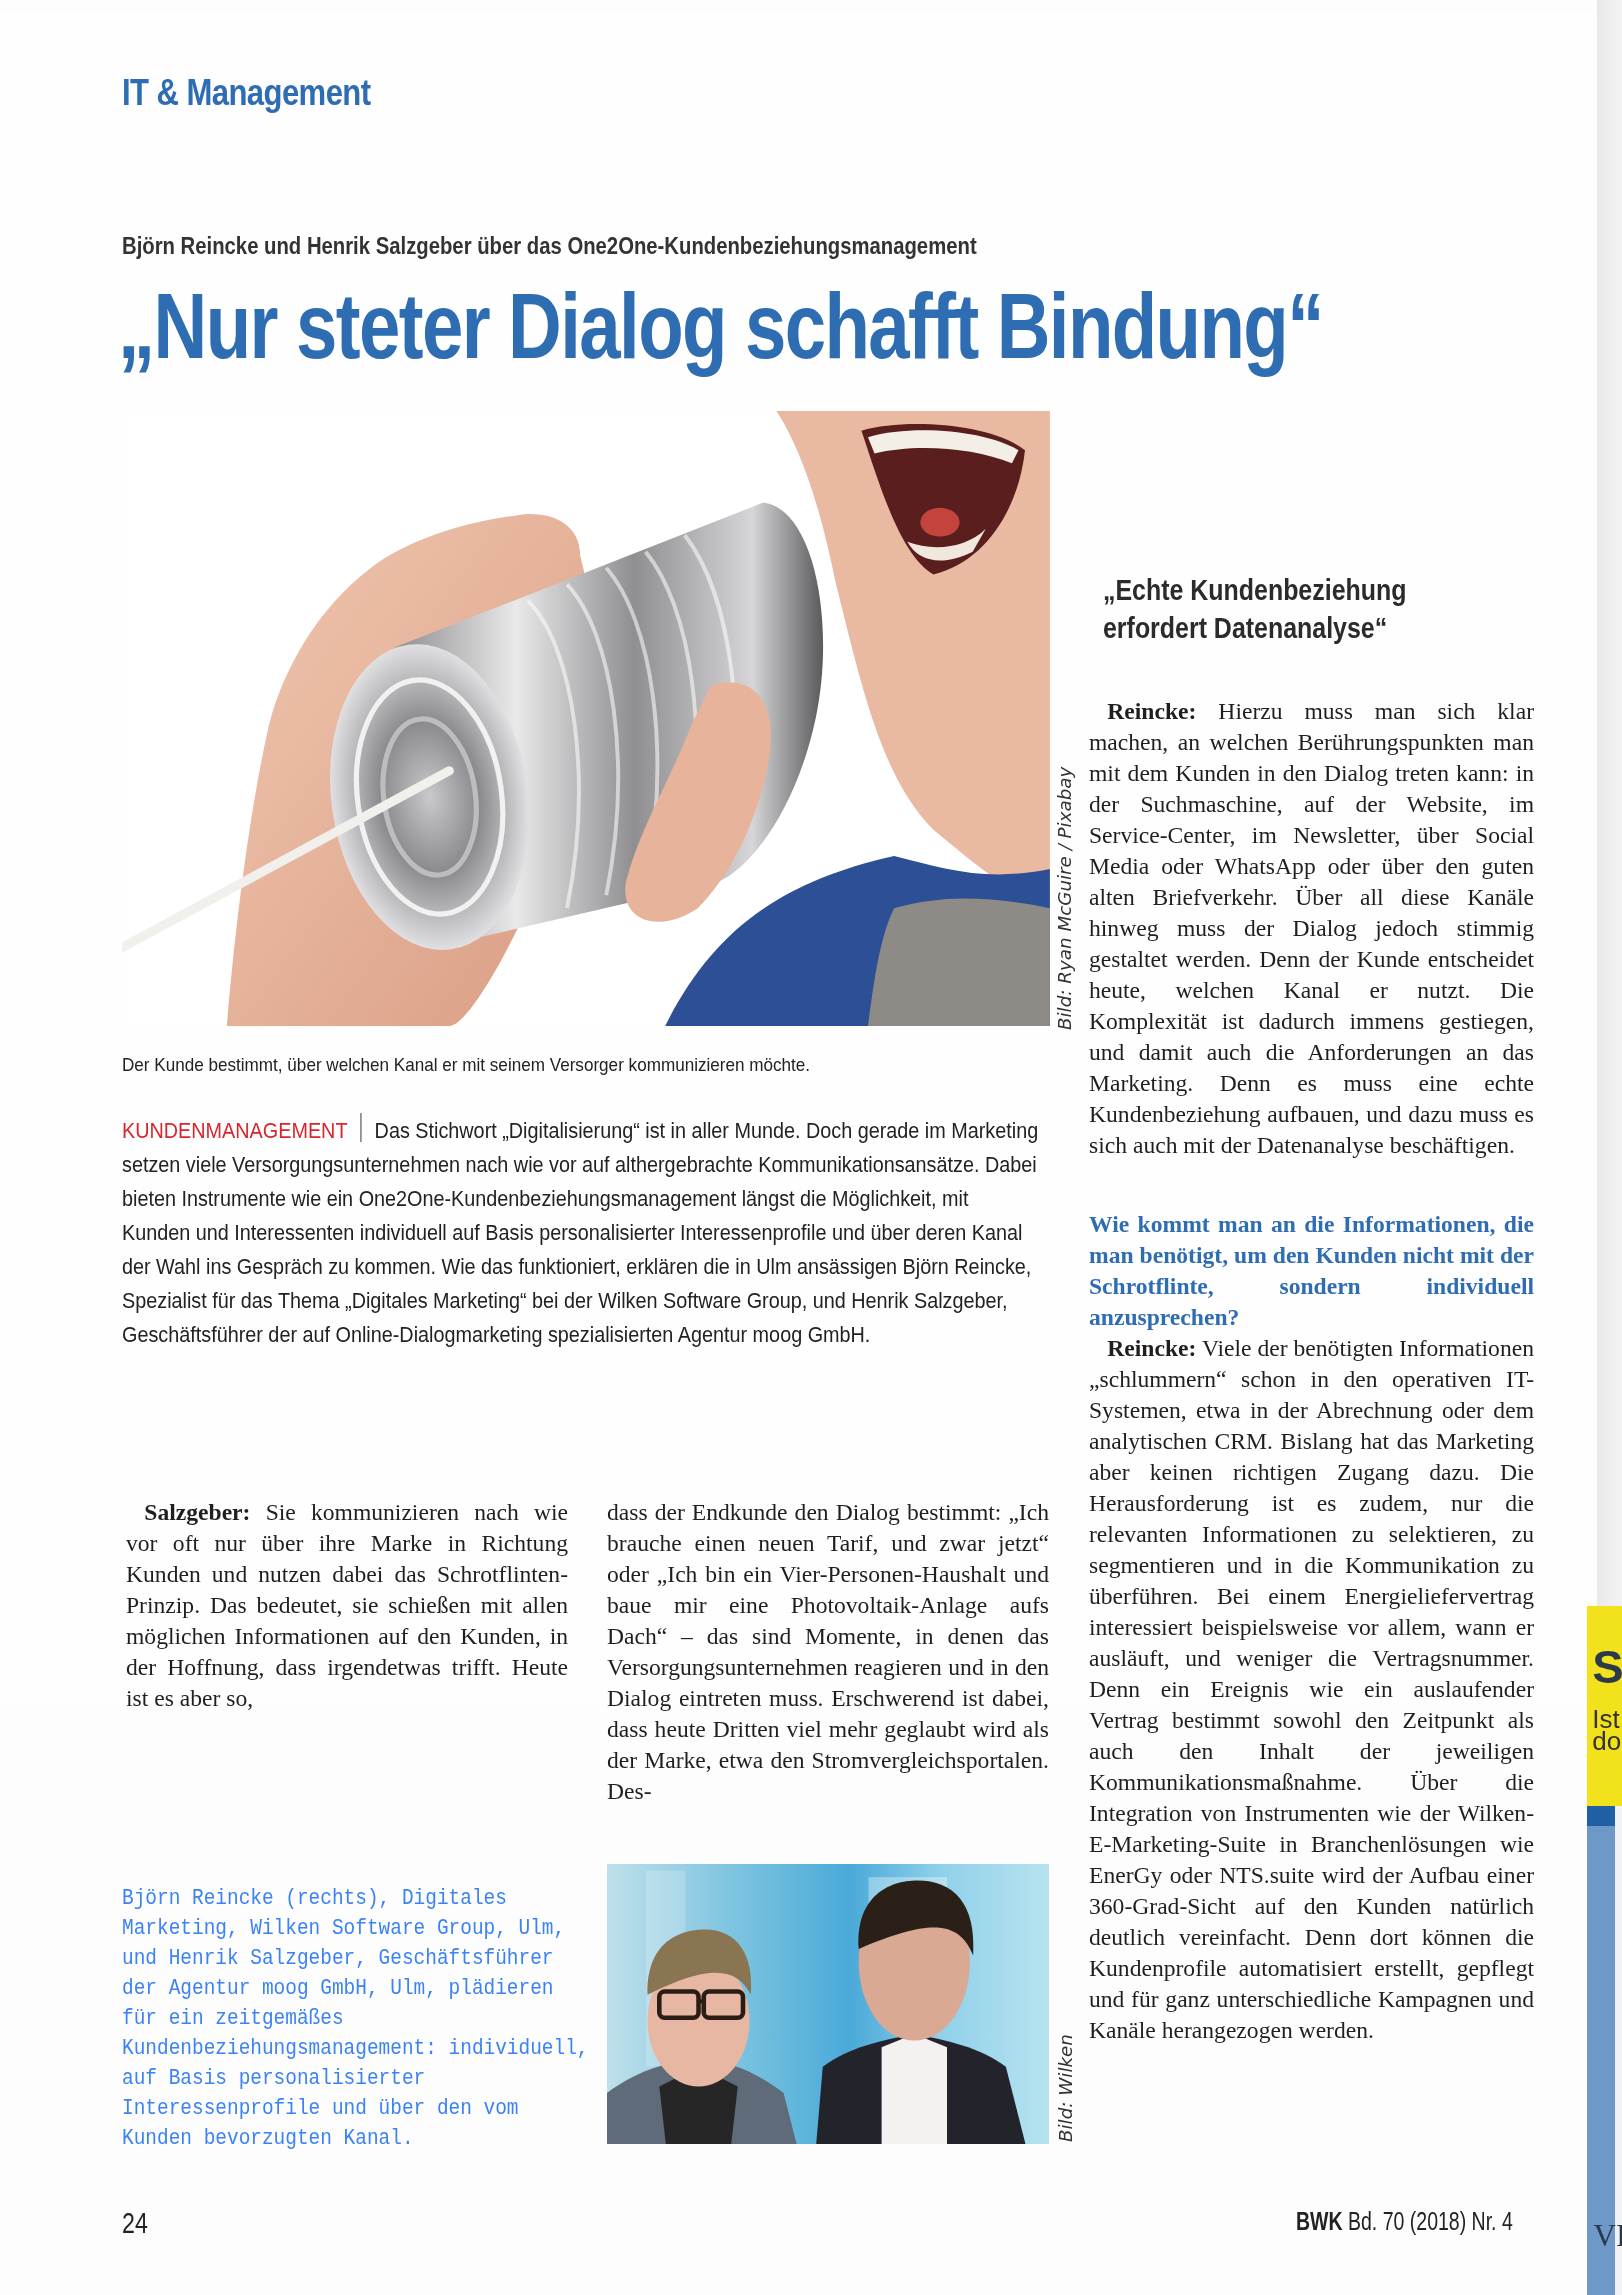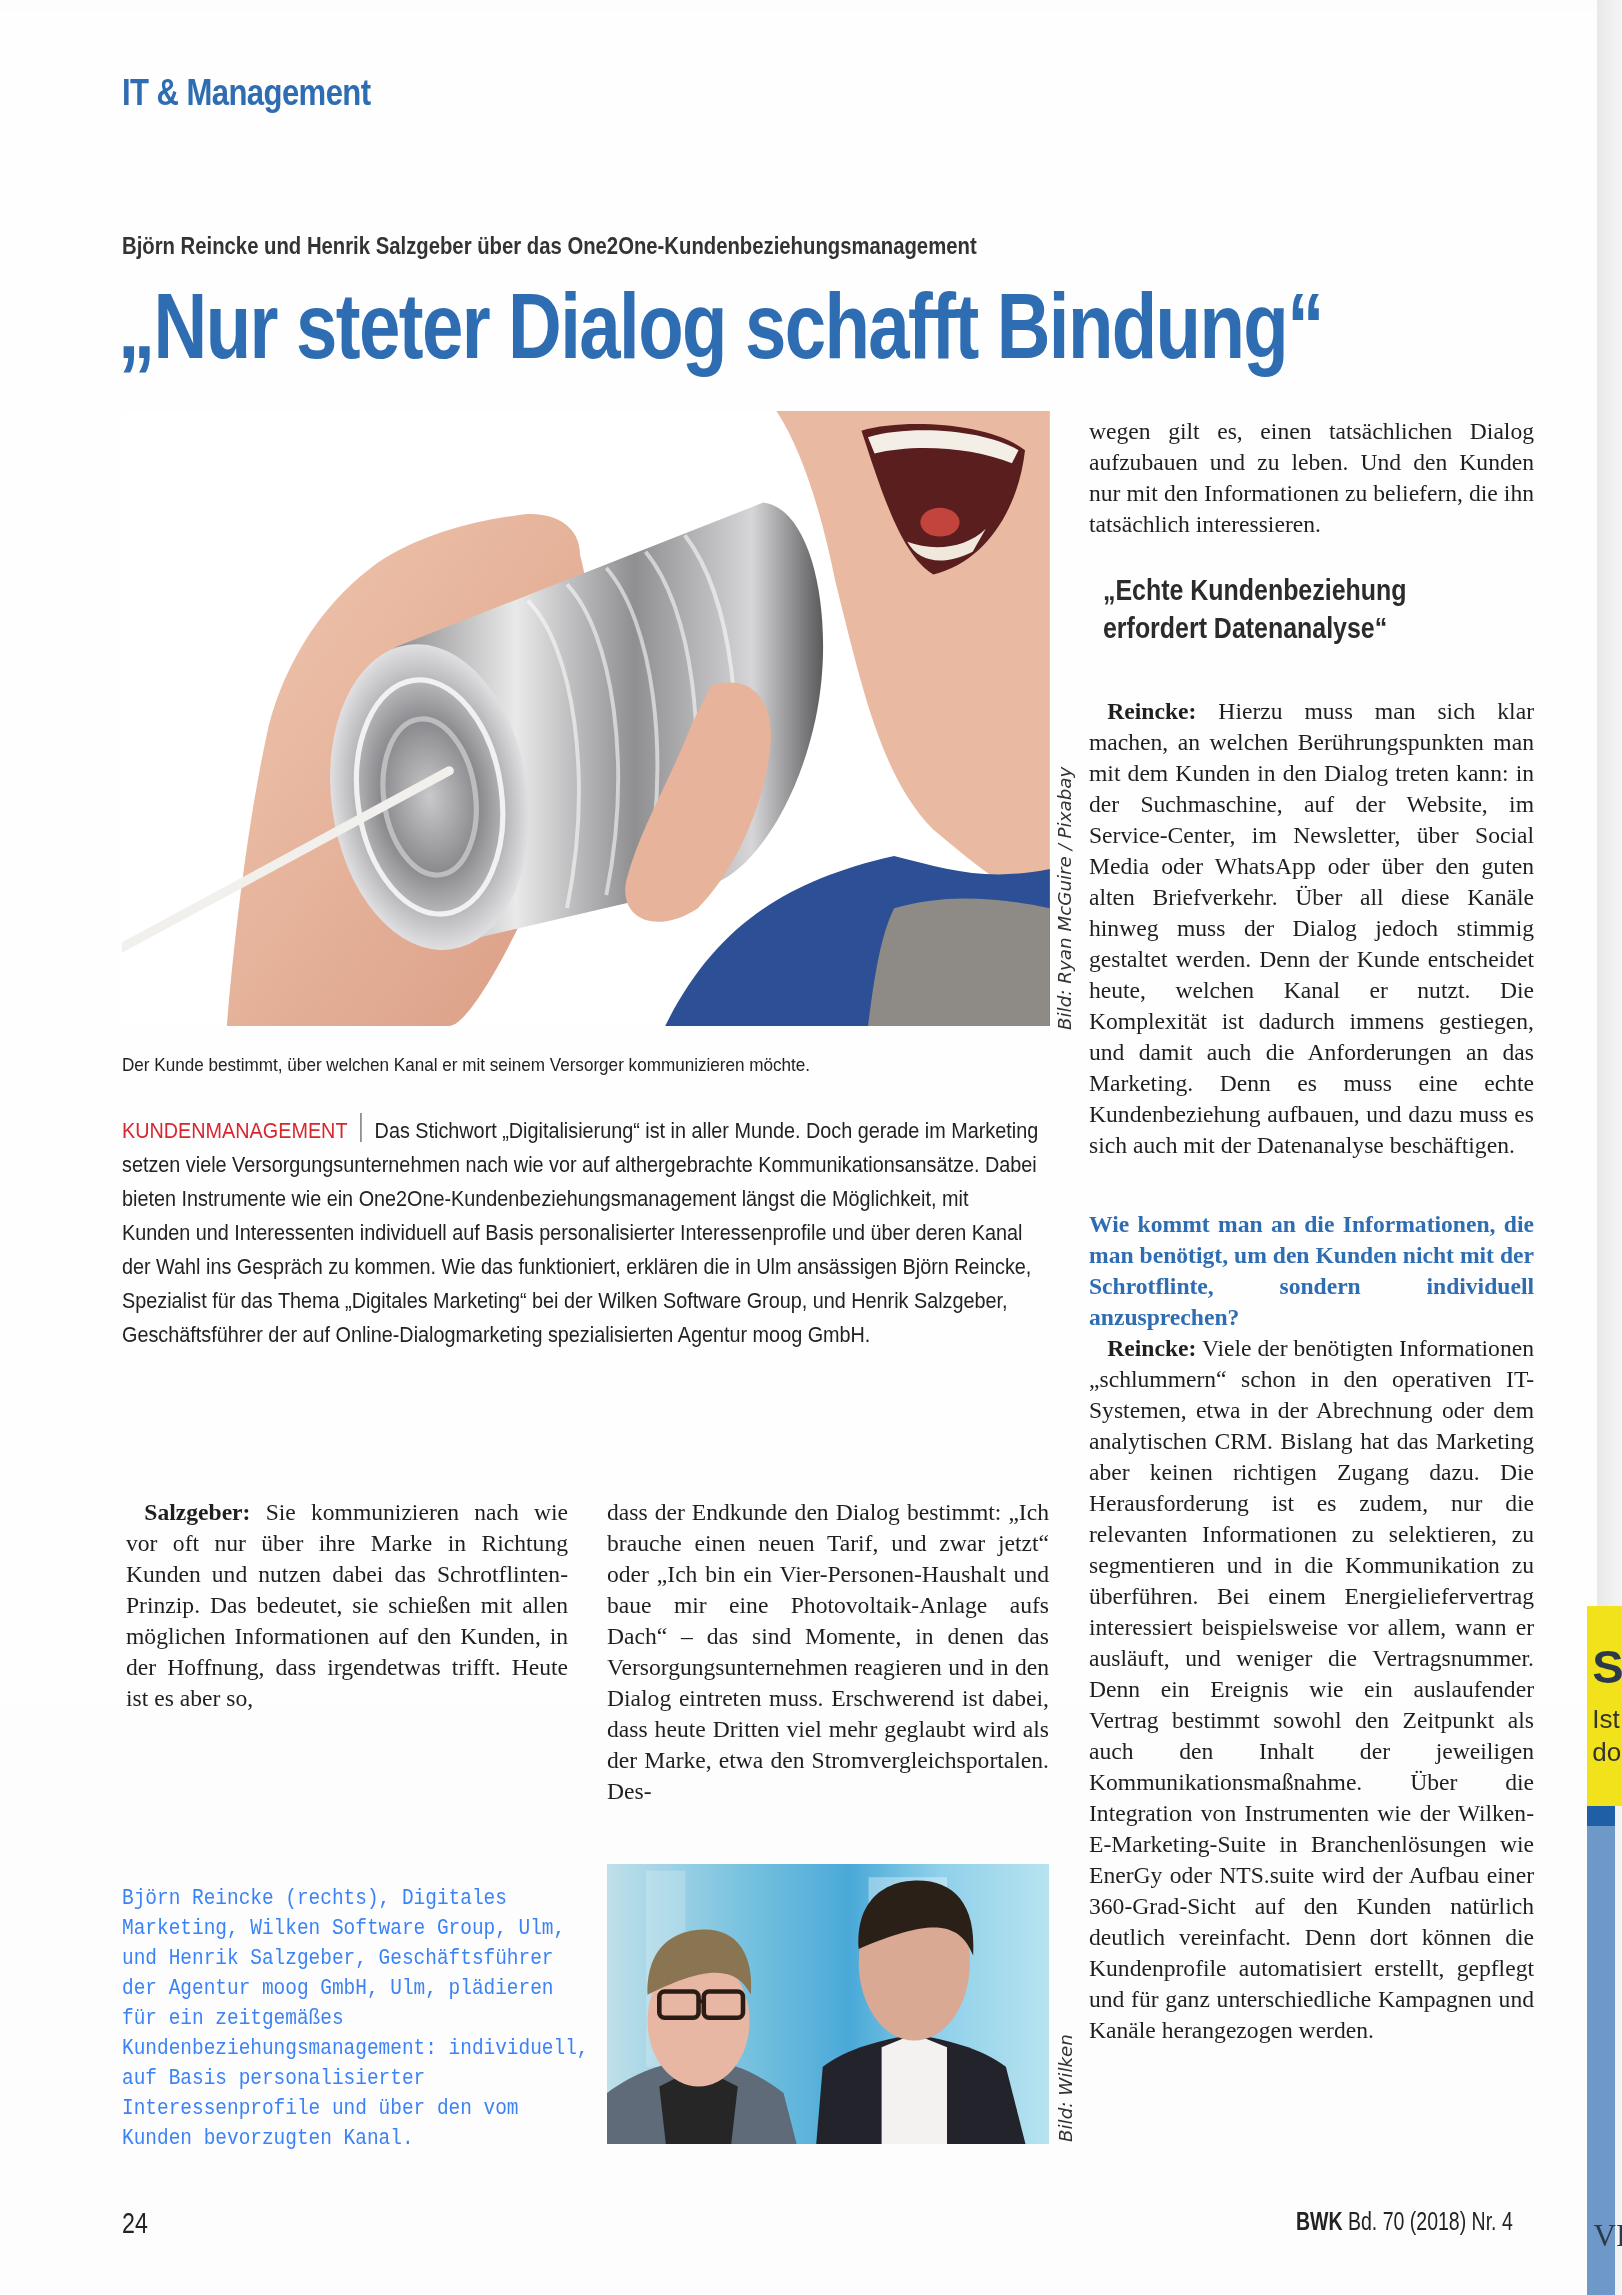--- a/index.html
+++ b/index.html
@@ -31,21 +31,21 @@
   .photo-people { position:absolute; left:607px; top:1852px; width:442px; height:280px; overflow:hidden; background:linear-gradient(90deg,#bfe0ea 0%, #7ac3e0 30%, #4aa9d8 55%, #8fd0ea 75%, #b7e3ef 100%); }
 
   .footer-left { position:absolute; left:122px; top:2195px; font-family:"Liberation Sans", sans-serif; font-size:29px; color:#222; transform:scaleX(0.8); transform-origin:left; }
   .footer-right { position:absolute; left:1296px; top:2195px; font-family:"Liberation Sans", sans-serif; font-size:25px; color:#222; transform:scaleX(0.78); transform-origin:left; white-space:nowrap; }
   .footer-right b { font-weight:bold; }
 
   .edge { position:absolute; left:1597px; top:0; width:26px; height:2295px; background:linear-gradient(90deg,#e8e8e8,#f5f5f5); }
   .edge-yellow { position:absolute; left:1587px; top:1606px; width:36px; height:200px; background:#f2e21c; overflow:hidden; }
   .edge-yellow .big { position:absolute; left:5.2px; top:33px; font-family:"Liberation Sans", sans-serif; font-weight:bold; font-size:47px; color:#2b3a4a; }
   .edge-yellow .t1 { position:absolute; left:5.2px; top:98px; font-family:"Liberation Sans", sans-serif; font-size:26px; color:#333; }
-  .edge-yellow .t2 { position:absolute; left:5.2px; top:131px; font-family:"Liberation Sans", sans-serif; font-size:26px; color:#333; }
+  .edge-yellow .t2 { position:absolute; left:5.2px; top:120px; font-family:"Liberation Sans", sans-serif; font-size:26px; color:#333; }
   .edge-blue { position:absolute; left:1587px; top:1806px; width:28px; height:489px; background:linear-gradient(180deg,#1f5fa6 0 19.6px,#6e98c7 19.6px); }
   .edge-blue .vi { position:absolute; left:6.5px; top:412px; font-family:"Liberation Serif", serif; font-size:31px; color:#2b3a4a; }
 </style>
 </head>
 <body>
 
 <div class="page">
 
   <div class="section-label">IT &amp; Management</div>
   <div class="kicker">Björn Reincke und Henrik Salzgeber über das One2One-Kundenbeziehungsmanagement</div>
@@ -137,23 +137,20 @@
       <line x1="140" y1="210" x2="148" y2="210" stroke="#2a1d16" stroke-width="6"></line>
 
       <path d="M320 428 L330 310 C370 280 420 270 470 260 C520 270 570 280 610 310 L640 428Z" fill="#22232b"></path>
       <path d="M420 280 L470 260 L520 280 L520 428 L420 428Z" fill="#f4f2f0"></path>
       <ellipse cx="470" cy="150" rx="85" ry="120" fill="#d9a993"></ellipse>
       <path d="M385 130 C380 50 430 25 475 25 C530 25 565 60 560 140 C540 90 500 80 385 130Z" fill="#2a2018"></path>
     </svg>
   </div>
   <div class="credit-vert" style="left:1055px; top:2130px;">Bild: Wilken</div>
 
-  <div class="col" style="left:1089px; top:404px; width:445px;">
-    <p>wegen gilt es, einen tatsächlichen Dialog aufzubauen und zu leben. Und den Kunden nur mit den Informationen zu beliefern, die ihn tatsächlich interessieren.</p>
-  </div>
   <div class="sub-head">„Echte Kundenbeziehung erfordert Datenanalyse“</div>
 
   <div class="col" style="left:1089px; top:684px; width:445px;">
     <p class="indent"><span class="speaker">Reincke:</span> <span>Hierzu muss man sich klar machen, an welchen Berührungspunkten man mit dem Kunden in den Dialog treten kann: in der Suchmaschine, auf der Website, im Service-Center, im Newsletter, über Social Media oder WhatsApp oder über den guten alten Briefverkehr. Über all diese Kanäle hinweg muss der Dialog jedoch stimmig gestaltet werden. Denn der Kunde entscheidet heute, welchen Kanal er nutzt. Die Komplexität ist dadurch immens gestiegen, und damit auch die Anforderungen an das Marketing. Denn es muss eine echte Kundenbeziehung aufbauen, und dazu muss es sich auch mit der Datenanalyse beschäftigen.</span></p>
     <p class="q" style="margin-top:48px;">Wie kommt man an die Informationen, die man benötigt, um den Kunden nicht mit der Schrotflinte, sondern individuell anzusprechen?</p>
     <p class="indent"><span class="speaker">Reincke:</span> <span>Viele der benötigten Informationen „schlummern“ schon in den operativen IT-Systemen, etwa in der Abrechnung oder dem analytischen CRM. Bislang hat das Marketing aber keinen richtigen Zugang dazu. Die Herausforderung ist es zudem, nur die relevanten Informationen zu selektieren, zu segmentieren und in die Kommunikation zu überführen. Bei einem Energieliefervertrag interessiert beispielsweise vor allem, wann er ausläuft, und weniger die Vertragsnummer. Denn ein Ereignis wie ein auslaufender Vertrag bestimmt sowohl den Zeitpunkt als auch den Inhalt der jeweiligen Kommunikationsmaßnahme. Über die Integration von Instrumenten wie der Wilken-E-Marketing-Suite in Branchenlösungen wie EnerGy oder NTS.suite wird der Aufbau einer 360-Grad-Sicht auf den Kunden natürlich deutlich vereinfacht. Denn dort können die Kundenprofile automatisiert erstellt, gepflegt und für ganz unterschiedliche Kampagnen und Kanäle herangezogen werden.</span></p>
   </div>
 
   <div class="footer-left">24</div>
   <div class="footer-right"><b>BWK</b> <span>Bd. 70 (2018) Nr. 4</span></div>

